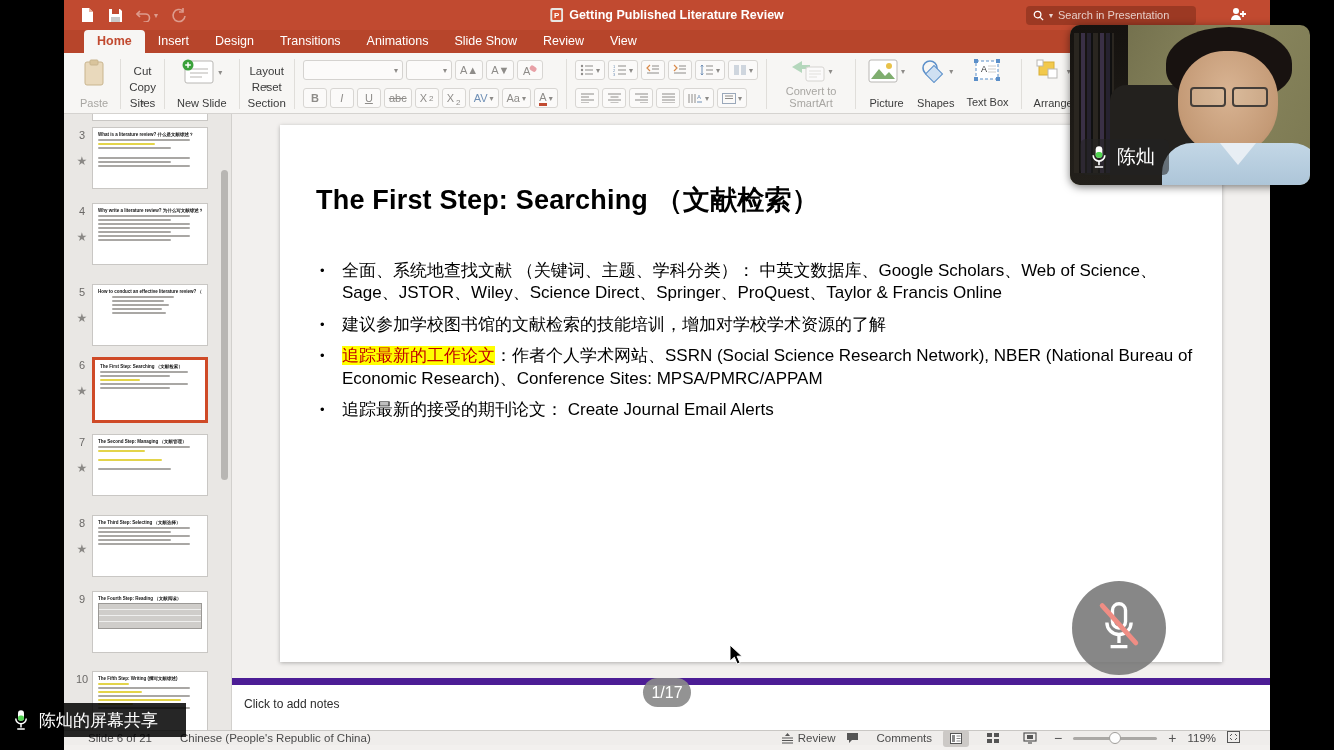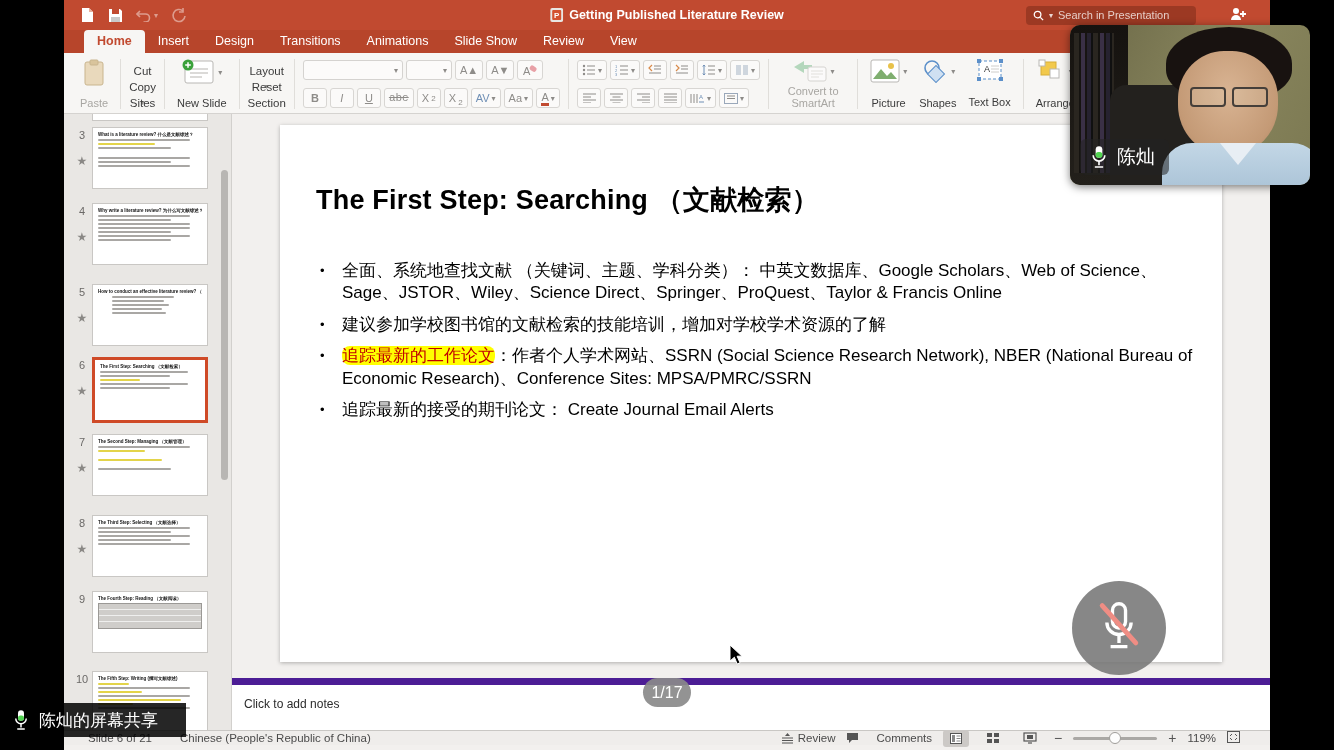--- a/index.html
+++ b/index.html
@@ -28,21 +28,21 @@
   .bigbtn { display:flex; flex-direction:column; align-items:center; justify-content:space-between; padding:2px 6px; height:100%; }
   .bigbtn .lbl { font-size:11px; color:#3b3b3b; text-align:center; line-height:1.1; }
   .lbl.off { color:#a8a6a2; }
   .stack3 { display:flex; flex-direction:column; justify-content:space-between; padding:3px 2px; }
   .srow { display:flex; align-items:center; gap:5px; font-size:11.5px; color:#3b3b3b; height:16px;flex-direction:column; }
   .caret { font-size:8px; color:#8d8b88; }
   .fontgrp { display:flex; flex-direction:column; justify-content:space-between; padding:3px 2px; }
   .frow { display:flex; align-items:center; gap:3px; }
   .combo { height:20px; border:1px solid #d5d3d0; background:#fcfbfa; border-radius:3px; display:flex; align-items:center; justify-content:flex-end; padding:0 4px; color:#b3b1ae; }
   .sbtn { height:20px; min-width:24px; border:1px solid #d8d6d3; background:#fbfaf9; border-radius:3px; display:flex; align-items:center; justify-content:center; font-size:11px; color:#8e8c89; padding:0 4px; gap:2px; }
-  .sbtn b { font-weight:bold; } .sbtn i { font-style:italic; } .sbtn u { text-decoration:underline; } .sbtn s { text-decoration:line-through;font-family:Liberation Mono, monospace; }
+  .sbtn b { font-weight:bold; } .sbtn i { font-style:italic; } .sbtn u { text-decoration:underline; } .sbtn s { text-decoration:line-through; }
   .sup,.sub { font-size:8px; }
 
   
   .thumbs { position:absolute; left:0; top:114px; width:168px; height:616px; background:#e9e7e4; border-right:1px solid #d2d0cd; overflow:hidden; }
   .thumb-num { position:absolute; left:10px; width:16px; text-align:center; font-size:11px; color:#6b6967; }
   .thumb-star { position:absolute; left:10px; width:16px; text-align:center; font-size:12px; color:#8a8885; }
   .tbox { position:absolute; left:28px; width:116px; height:62px; background:#fff; border:1px solid #c9c7c4; padding:4px 5px; overflow:hidden; }
   .tbox.selected { border:3px solid #cf4a27; }
   .ttitle { font-size:4.5px; font-weight:bold; color:#111; line-height:1.2; margin-bottom:2px; white-space:nowrap; overflow:hidden; }
   .tl { height:2px; background:#a9a7a4; margin:2px 0; border-radius:1px; }
@@ -51,21 +51,21 @@
   .ttable div { height:1px; background:#efefee; margin-top:5px; }
   .vscroll { position:absolute; right:3px; top:56px; width:7px; height:310px; background:#b8b6b3; border-radius:4px; }
 
   
   .canvas { position:absolute; left:168px; top:114px; width:1038px; height:564px; background:#f2f0ee; }
   .slide { position:absolute; left:48px; top:11px; width:942px; height:537px; background:#fff; box-shadow:0 1px 4px rgba(0,0,0,.28); }
   .slide-title { position:absolute; left:36px; top:57px; font-size:27px; font-weight:bold; color:#000; letter-spacing:.2px; white-space:nowrap; }
   .bullets { position:absolute; left:40px; top:135px; right:16px; font-size:17px; color:#000; }
   .brow { display:flex; margin-bottom:9px; line-height:1.32; }
   .dot { width:22px; flex:none; font-size:13px; padding-top:2px; }
-  .hl { background:#ffff00; color:#c00000;border-radius:8px; }
+  .hl { background:#ffff00; color:#c00000; }
 
   
   .notesbar { position:absolute; left:168px; top:678px; width:1038px; height:52px; background:#fff; border-top:7px solid #4c1d95; padding:12px 0 0 12px; font-size:12px; color:#2b2b2b; }
   .statusbar { position:absolute; left:0; top:730px; width:1206px; height:15px; background:#efedeb; border-top:1px solid #c9c7c4; display:flex; align-items:center; font-size:11.5px; color:#4a4a4a; }
   .statusbar .left { display:flex; gap:28px; padding-left:24px; }
   .statusbar .right { position:absolute; right:30px; display:flex; align-items:center; gap:11px; }
   .viewbtn { display:flex; align-items:center; justify-content:center; width:26px; height:17px; border-radius:3px; }
   .viewbtn.on { background:#ccc9c6; }
   .zoomtrack { position:relative; width:84px; height:3px; background:#aaa8a5; border-radius:2px; }
   .zoomknob { position:absolute; left:36px; top:-5px; width:12px; height:12px; background:#fdfdfd; border:1px solid #9f9d9a; border-radius:50%; }
@@ -575,21 +575,21 @@
         <div class="brow">
           <span class="dot">•</span>
           <span><span>全面、系统地查找文献 （关键词、主题、学科分类）： 中英文数据库、Google Scholars、Web of Science、Sage、JSTOR、Wiley、Science Direct、Springer、ProQuest、Taylor &amp; Francis Online</span></span>
         </div>
         <div class="brow">
           <span class="dot">•</span>
           <span><span>建议参加学校图书馆的文献检索的技能培训，增加对学校学术资源的了解</span></span>
         </div>
         <div class="brow">
           <span class="dot">•</span>
-          <span><span class="hl">追踪最新的工作论文</span><span>：作者个人学术网站、SSRN (Social Science Research Network), NBER (National Bureau of Economic Research)、Conference Sites: MPSA/PMRC/SSRN</span></span>
+          <span><span class="hl">追踪最新的工作论文</span><span>：作者个人学术网站、SSRN (Social Science Research Network), NBER (National Bureau of Economic Research)、Conference Sites: MPSA/PMRC/APPAM</span></span>
         </div>
         <div class="brow">
           <span class="dot">•</span>
           <span><span>追踪最新的接受的期刊论文： Create Journal Email Alerts</span></span>
         </div>
       </div>
     </div>
   </div>
 
   <div class="notesbar">

